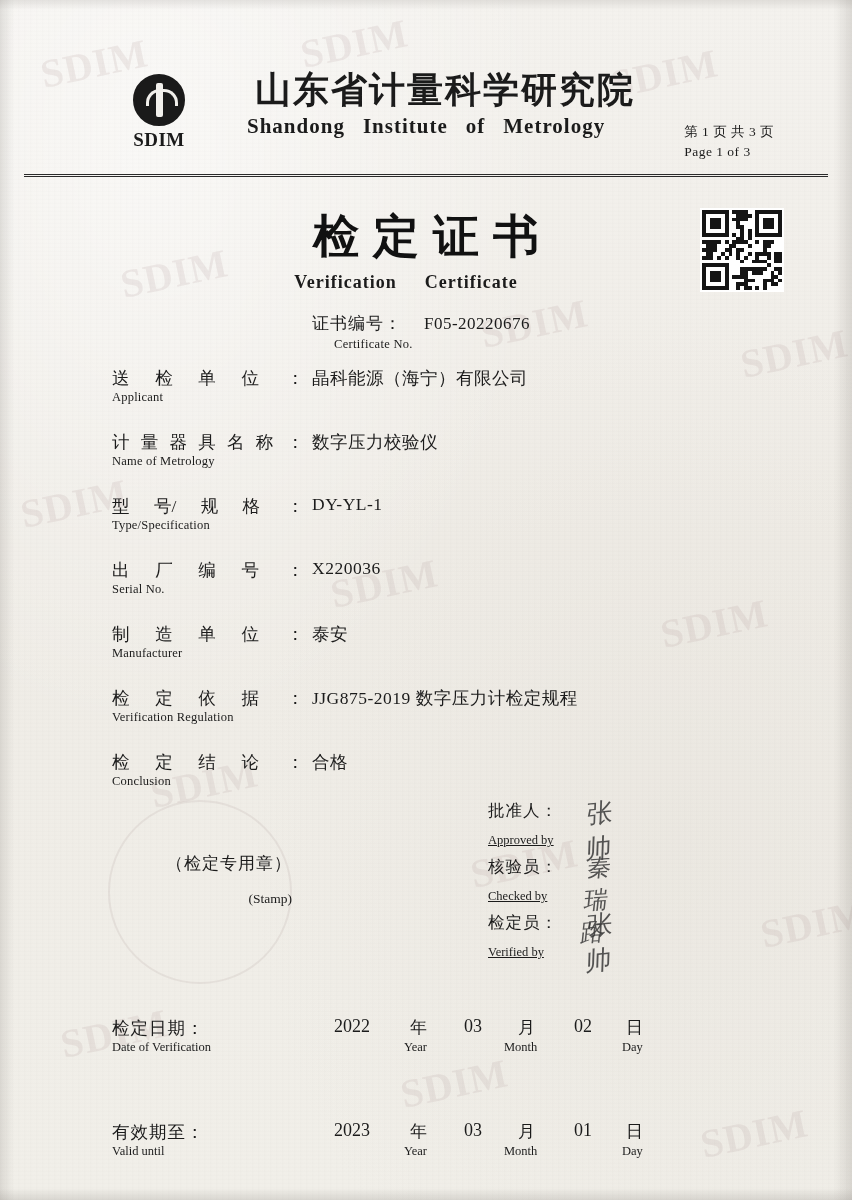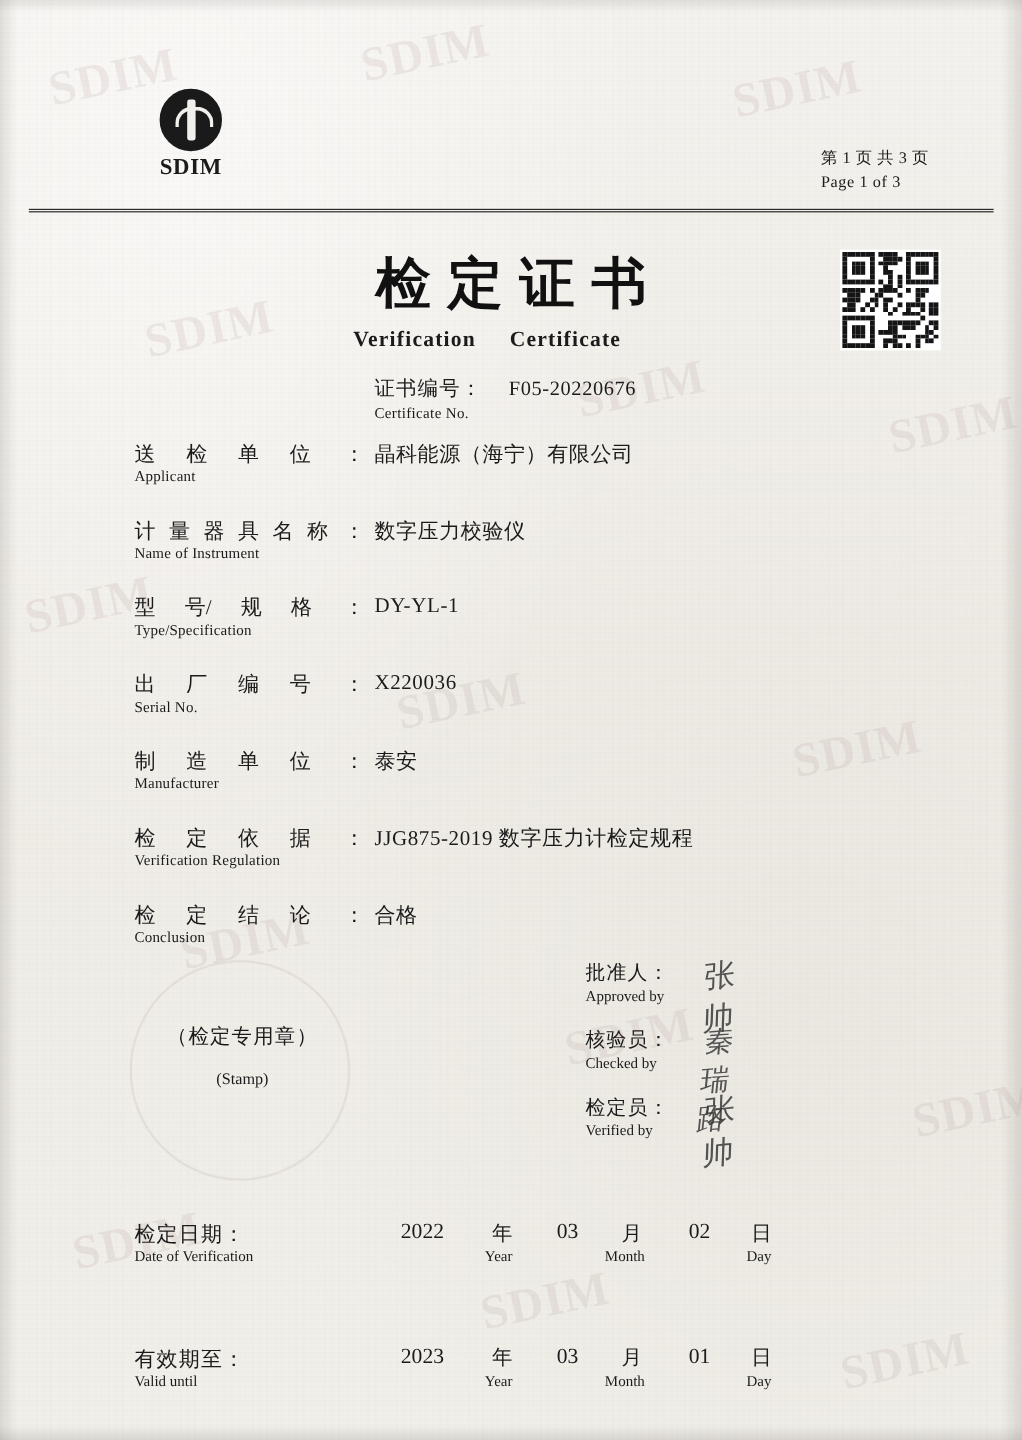--- a/index.html
+++ b/index.html
@@ -169,20 +169,21 @@
   .certno .val {
     font-size: 17px;
     margin-left: 22px;
     letter-spacing: 0.5px;
     font-family: "Liberation Serif", serif;
   }
   .certno .en {
     font-size: 12.5px;
     margin-top: 2px;
     letter-spacing: 0.3px;
+    margin-left: 22px;
   }
 
   
   .fields {
     position: absolute;
     top: 366px; left: 112px; right: 60px;
   }
   .field { position: relative; height: 64px; }
   .f-label-cn {
     position: absolute;
@@ -215,32 +216,32 @@
     left: 108px; top: 800px;
     width: 184px; height: 184px;
     border-radius: 50%;
     border: 2px solid rgba(150,120,120,0.22);
     opacity: 0.55;
   }
   .stamp-label {
     position: absolute;
     left: 112px; top: 852px;
     width: 180px;
-    text-align: center;
+    text-align: right;
   }
   .stamp-label .cn { font-size: 17px; letter-spacing: 1px; }
   .stamp-label .en { font-size: 13.5px; margin-top: 16px; }
 
   .sigs {
     position: absolute;
     left: 488px; top: 800px;
   }
   .sig { position: relative; height: 56px; }
   .sig .cn { font-size: 16.5px; letter-spacing: 1px; }
-  .sig .en { font-size: 12.5px; margin-top: 1px; }
+  .sig .en { font-size: 12.5px; margin-top: 11px; text-decoration: underline; }
   .sig .hand {
     position: absolute;
     left: 98px; top: -4px;
     font-size: 26px;
     font-family: "DejaVu Serif", serif;
     color: #3a3a3a;
     transform: rotate(-6deg) skewX(-8deg);
     opacity: 0.85;
     letter-spacing: -1px;
   }
@@ -299,20 +300,24 @@
   <div class="fold3"></div>
   <div class="fold4"></div>
 
   <div class="content">
 
     <div class="header">
       <div class="logo">
         <div class="logo-mark"></div>
         <div class="logo-text">SDIM</div>
       </div>
+      <div class="title-cn">山东省计量科学研究院</div>
+      <div class="title-en">
+        <span>Shandong</span><span>Institute</span><span>of</span><span>Metrology</span>
+      </div>
       <div class="pageno">
         <div>第 1 页  共 3 页</div>
         <div>Page  1  of  3</div>
       </div>
     </div>
     <div class="rule"></div>
 
     <div class="cert-title-cn">检定证书</div>
     <div class="cert-title-en">
       <span>Verification</span><span>Certificate</span>
@@ -788,21 +793,21 @@
       <div class="field">
         <div class="f-label-cn">
           <span>计</span>
           <span>量</span>
           <span>器</span>
           <span>具</span>
           <span>名</span>
           <span>称</span>
           <span class="colon">：</span>
         </div>
-        <div class="f-label-en">Name of Instrument</div>
+        <div class="f-label-en">Name of Metrology</div>
         <div class="f-value">数字压力校验仪</div>
       </div>
 
       <div class="field">
         <div class="f-label-cn">
           <span>型</span>
           <span>号/</span>
           <span>规</span>
           <span>格</span>
           <span class="colon">：</span>

